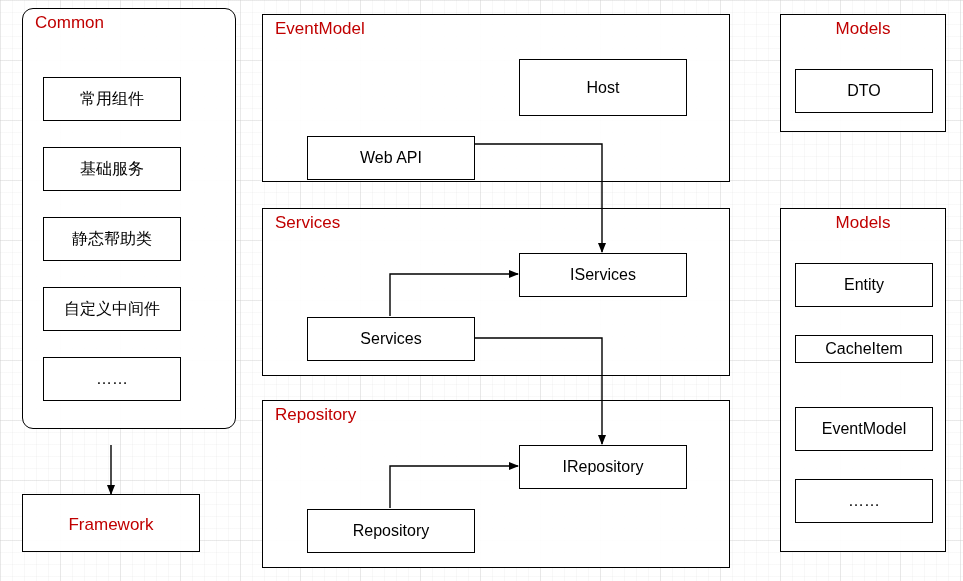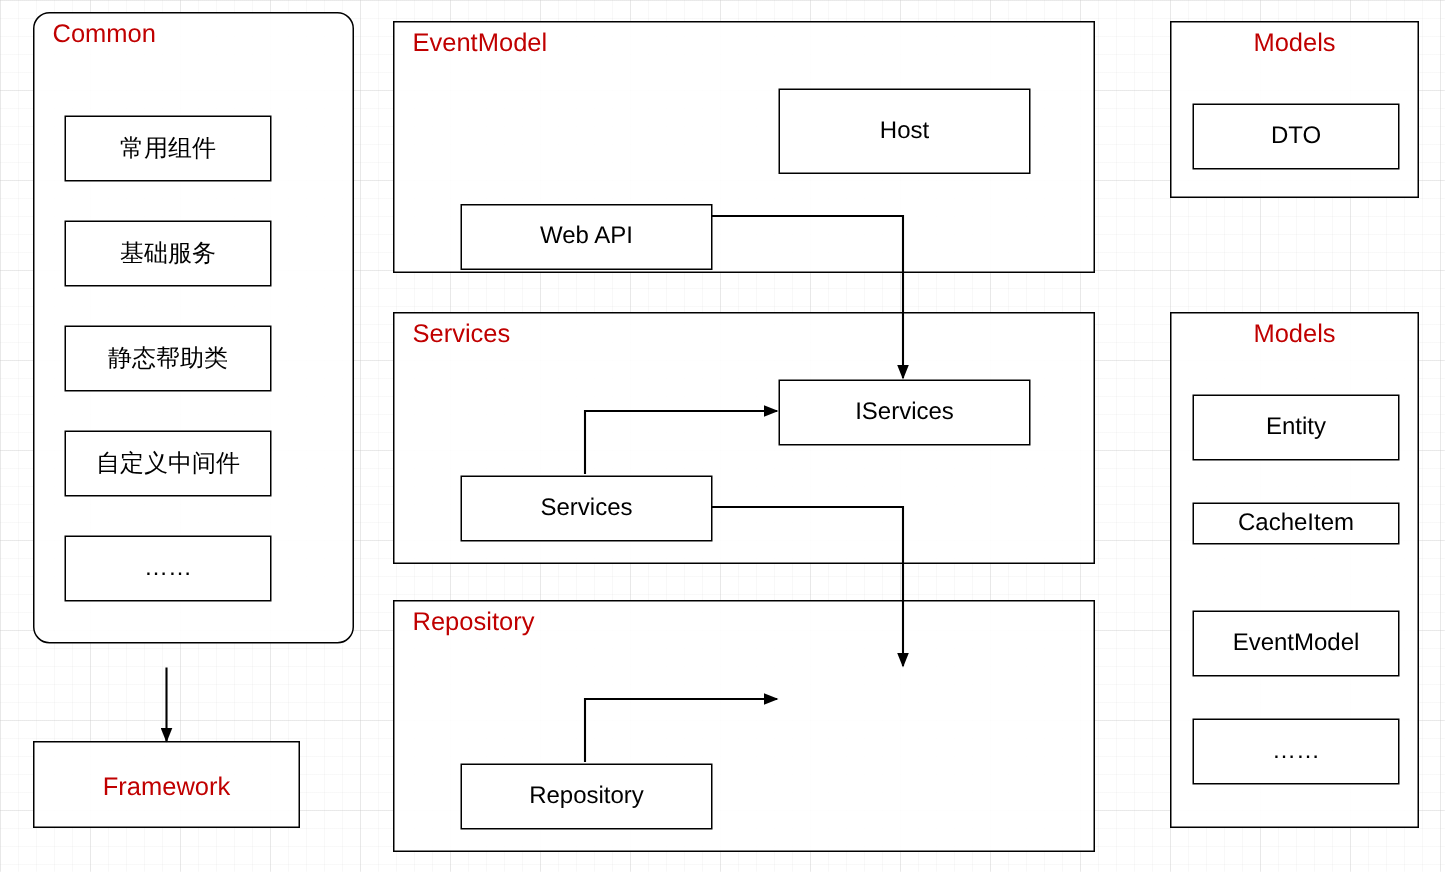--- a/index.html
+++ b/index.html
@@ -72,20 +72,21 @@
   </div>
 
   <div class="group" style="left:262px; top:208px; width:468px; height:168px;">
     <div class="group-title">Services</div>
     <div class="box" style="left:256px; top:44px; width:168px; height:44px;">IServices</div>
     <div class="box" style="left:44px; top:108px; width:168px; height:44px;">Services</div>
   </div>
 
   <div class="group" style="left:262px; top:400px; width:468px; height:168px;">
     <div class="group-title">Repository</div>
+    <div class="box" style="left:256px; top:44px; width:168px; height:44px;">IRepository</div>
     <div class="box" style="left:44px; top:108px; width:168px; height:44px;">Repository</div>
   </div>
 
   <div class="group" style="left:780px; top:14px; width:166px; height:118px;">
     <div class="group-title" style="left:0; right:0; text-align:center;">Models</div>
     <div class="box" style="left:14px; top:54px; width:138px; height:44px;">DTO</div>
   </div>
 
   <div class="group" style="left:780px; top:208px; width:166px; height:344px;">
     <div class="group-title" style="left:0; right:0; text-align:center;">Models</div>

